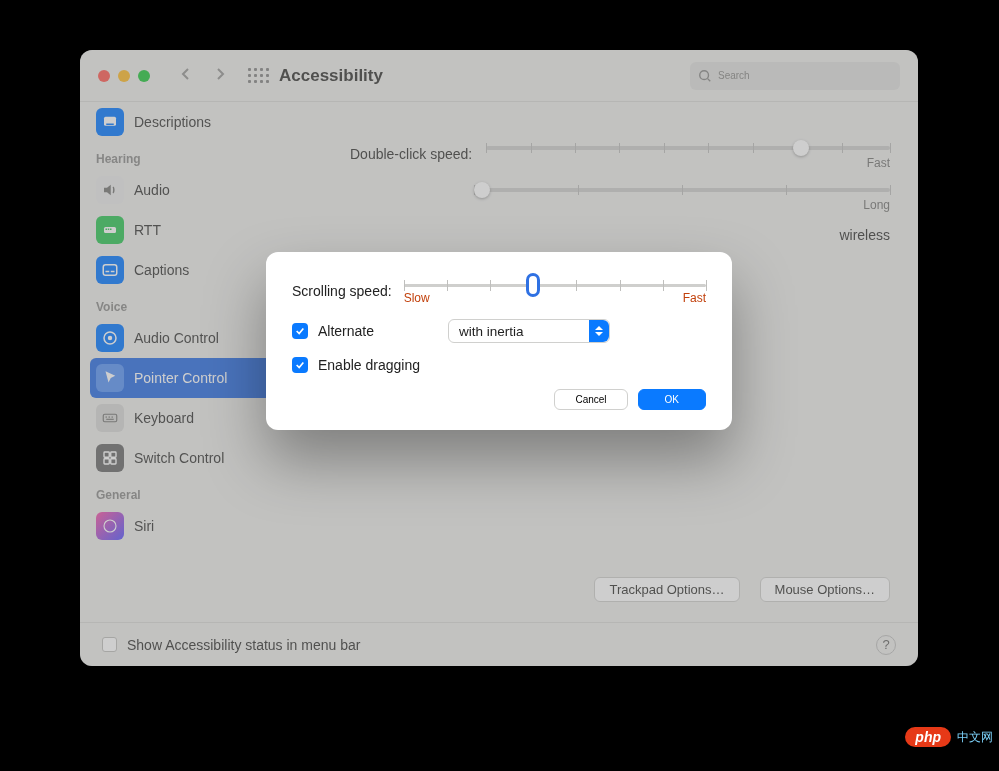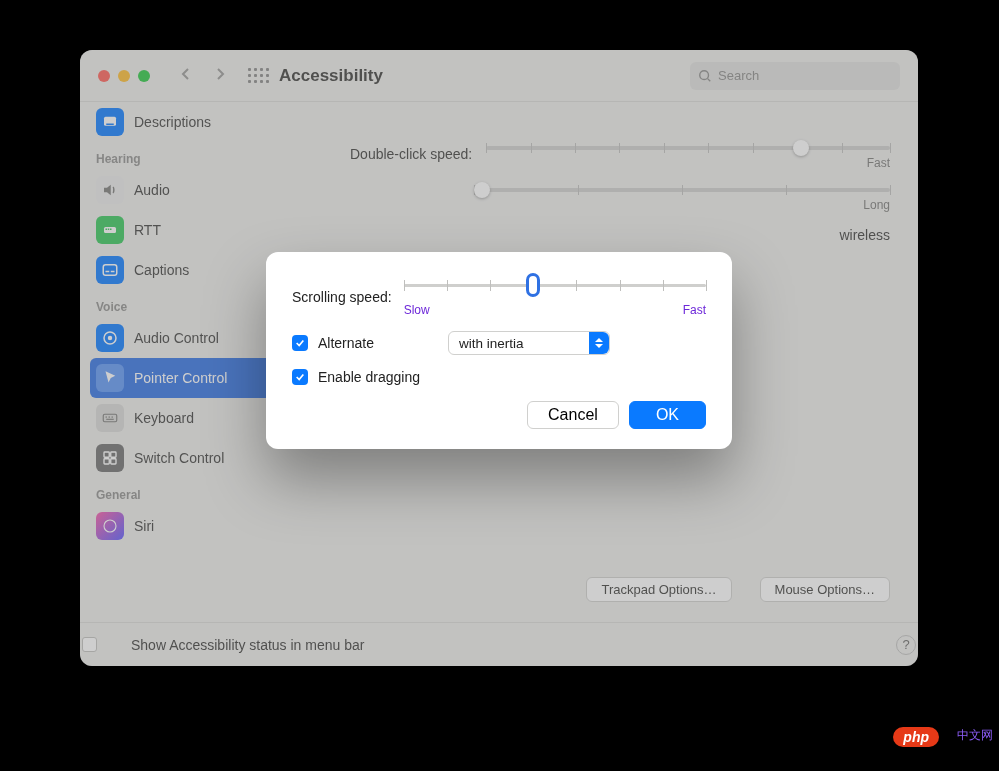--- a/index.html
+++ b/index.html
@@ -22,21 +22,21 @@
   .nav-arrows { display: flex; gap: 18px; margin-left: 28px; color: #9a9a98; }
   .nav-arrows svg { width: 16px; height: 16px; }
   .apps-grid { margin-left: 20px; display: grid; grid-template-columns: repeat(4, 3px); grid-template-rows: repeat(3, 3px); gap: 3px; }
   .apps-grid span { background: #8a8a88; border-radius: 1px; }
   .title { margin-left: 10px; font-size: 17px; font-weight: 600; color: #3a3a38; }
   .search {
     margin-left: auto; width: 210px; height: 28px; border-radius: 6px;
     background: #e0e0de; display: flex; align-items: center; padding: 0 8px; color: #8c8c8a;
   }
   .search svg { width: 14px; height: 14px; margin-right: 6px; }
-  .search span { font-size: 13px; }
+  .search span { font-size: 10px; }
 
   .body { display: flex; height: calc(100% - 52px - 44px); }
 
   
   .sidebar {
     width: 242px; padding: 0 10px; overflow: hidden;
     font-size: 14px; color: #3e3e3c;
   }
   .section-header { font-size: 12px; font-weight: 600; color: #8f8f8d; padding: 10px 6px 4px; }
   .side-item {
@@ -67,22 +67,22 @@
     background: #fff; box-shadow: 0 1px 3px rgba(0,0,0,0.3);
   }
   .end-lbl { font-size: 12px; color: #7a7a78; }
   .mac-button {
     background: #fff; border: 1px solid #d0d0ce; border-radius: 6px; padding: 4px 14px;
     font-size: 13px; color: #3a3a38;
   }
 
   
   .footer {
-    height: 44px; display: flex; align-items: center; padding: 0 2px;
-    border-top: 1px solid rgba(0,0,0,0.08); color: #3a3a38; font-size: 14px; gap: 24px;
+    height: 44px; display: flex; align-items: center; padding: 0 22px;
+    border-top: 1px solid rgba(0,0,0,0.08); color: #3a3a38; font-size: 14px;
   }
   .mac-check {
     width: 15px; height: 15px; border: 1px solid #c0c0be; border-radius: 3px; margin-right: 10px;
     display: inline-flex; align-items: center; justify-content: center; background: #fff;
   }
   .help {
     margin-left: auto; width: 20px; height: 20px; border-radius: 50%; border: 1px solid #c0c0be;
     display: flex; align-items: center; justify-content: center; font-size: 13px; color: #6a6a68;
   }
 
@@ -100,48 +100,48 @@
   .sheet-row { display: flex; align-items: center; margin-bottom: 14px; }
   .sheet-slider-wrap { flex: 1; margin-left: 12px; position: relative; }
   .sheet-slider {
     position: relative; height: 3px; background: #cfcfcd; border-radius: 2px; margin: 8px 0 4px;
   }
   .sheet-slider .tick { position: absolute; top: -4px; width: 1px; height: 11px; background: #bfbfbd; }
   .sheet-slider .knob {
     position: absolute; top: -11px; width: 14px; height: 24px; border-radius: 7px;
     border: 3px solid #2f71e3; background: #fff;
   }
-  .sheet-ends { display: flex; justify-content: space-between; font-size: 12px; color: #6d28d9; margin-top: 16px;}
+  .sheet-ends { display: flex; justify-content: space-between; font-size: 12px; color: #c2410c; margin-top: 4px;}
   .blue-check {
     width: 16px; height: 16px; border-radius: 4px; background: #0a7aff; margin-right: 10px;
     display: inline-flex; align-items: center; justify-content: center; flex-shrink: 0;
   }
   .blue-check svg { width: 10px; height: 10px; }
   .dropdown {
     display: inline-flex; align-items: center; justify-content: space-between;
     border: 1px solid #d0d0ce; border-radius: 6px; height: 24px; padding: 0 0 0 10px;
     font-size: 13.5px; min-width: 162px; background: #fff;
   }
   .dropdown .dd-button {
     width: 20px; height: 100%; border-top-right-radius: 6px; border-bottom-right-radius: 6px;
     background: #0a7aff; display: flex; flex-direction: column; align-items: center; justify-content: center;
     margin-left: 8px;
   }
   .dd-button svg { width: 8px; height: 5px; display: block; }
   .sheet-buttons { display: flex; justify-content: flex-end; gap: 10px; margin-top: 16px; }
-  .btn { border-radius: 6px; padding: 4px 20px; font-size: 16px; border: 1px solid #d0d0ce; background: #fff; }
+  .btn { border-radius: 6px; padding: 4px 20px; font-size: 10px; border: 1px solid #d0d0ce; background: #fff; }
   .btn.primary { background: #0a7aff; color: #fff; border-color: #0a7aff; padding: 4px 26px; }
 
   
-  .watermark { position: absolute; right: 6px; bottom: 24px; display: flex; gap: 18px; }
+  .watermark { position: absolute; right: 6px; bottom: 24px; display: flex; align-items: center; gap: 6px; }
   .php-badge {
     background: #e63917; color: #fff; font-weight: 700; font-size: 14px;
     padding: 2px 10px; border-radius: 10px; font-style: italic;
   }
-  .cn { color: #8b5cf6; font-size: 12px; }
+  .cn { color: #7dd3fc; font-size: 12px; }
 </style>
 </head>
 <body>
 
 <div class="stage">
   <div class="window">
 
     <div class="titlebar">
       <div class="traffic">
         <div class="dot r"></div>
@@ -317,21 +317,21 @@
             <div style="display:flex; justify-content:flex-end; margin-top:6px;">
                 <span class="end-lbl">Long</span>
               </div>
           </div>
         </div>
 
         <div style="text-align:right; margin-top:14px;">
           <span class="main-label">wireless</span>
         </div>
 
-        <div style="position:absolute; bottom:20px; right:28px; display:flex; gap:28px;padding-left:28px;">
+        <div style="position:absolute; bottom:20px; right:28px; display:flex; gap:20px;padding-left:28px;">
           <button class="mac-button">Trackpad Options…</button>
           <button class="mac-button">Mouse Options…</button>
         </div>
       </div>
     </div>
 
     <div class="footer">
       <span class="mac-check"></span>
       <span>Show Accessibility status in menu bar</span>
       <span class="help">?</span>

